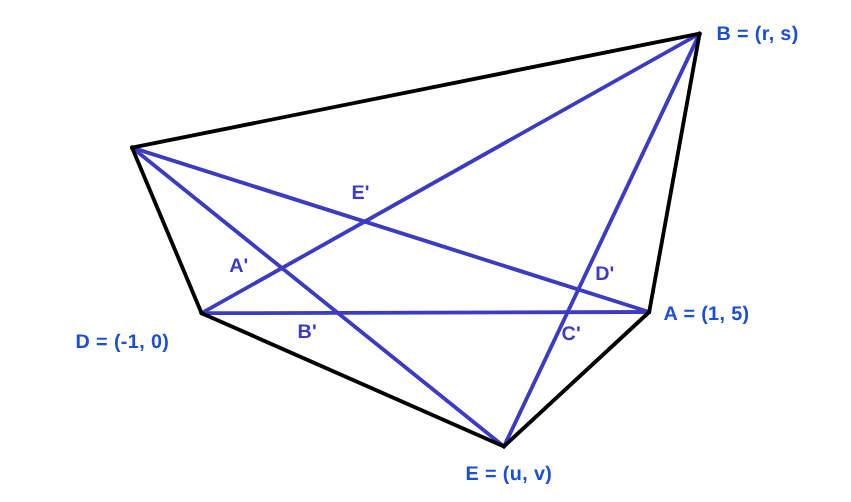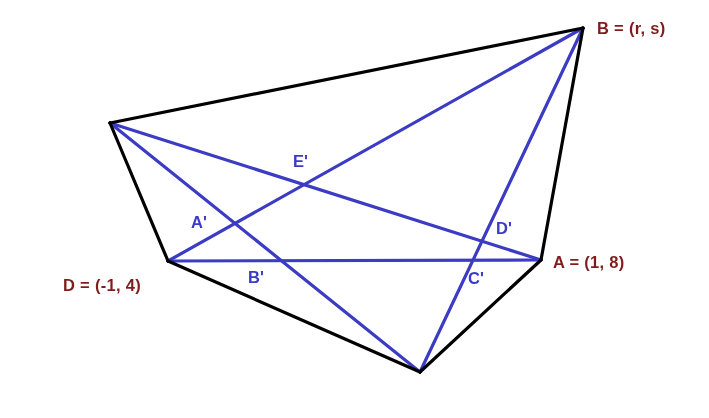--- a/index.html
+++ b/index.html
@@ -17,21 +17,21 @@
   }
   #geometry-svg {
     position: absolute;
     left: 0;
     top: 0;
     width: 709px;
     height: 418px;
   }
   .vertex-label {
     position: absolute;
-    color: #7f1d1d;
+    color: #1d4ed8;
     font-family: "Liberation Sans", sans-serif;
     font-weight: bold;
     font-size: 16.5px;
     white-space: nowrap;
     letter-spacing: 0.3px;
     line-height: 1;
   }
   .intersection-label {
     position: absolute;
     color: #3b3bc4;
@@ -53,23 +53,24 @@
       <line x1="168" y1="261" x2="541" y2="260" stroke="#3b3bc4" stroke-width="3.2" stroke-linecap="round"></line>
       <line x1="168" y1="261" x2="583" y2="28" stroke="#3b3bc4" stroke-width="3.2" stroke-linecap="round"></line>
       <line x1="583" y1="28" x2="420" y2="372" stroke="#3b3bc4" stroke-width="3.2" stroke-linecap="round"></line>
       <line x1="541" y1="260" x2="583" y2="28" stroke="#000000" stroke-width="3.2" stroke-linecap="round"></line>
       <line x1="583" y1="28" x2="110" y2="123" stroke="#000000" stroke-width="3.2" stroke-linecap="round"></line>
       <line x1="110" y1="123" x2="168" y2="261" stroke="#000000" stroke-width="3.2" stroke-linecap="round"></line>
       <line x1="168" y1="261" x2="420" y2="372" stroke="#000000" stroke-width="3.2" stroke-linecap="round"></line>
       <line x1="420" y1="372" x2="541" y2="260" stroke="#000000" stroke-width="3.2" stroke-linecap="round"></line>
     </svg>
 
-  <div class="vertex-label" style="left: 553px; top: 254px;">A = (1, 8)</div>
+  <div class="vertex-label" style="left: 553px; top: 254px;">A = (1, 5)</div>
   <div class="vertex-label" style="left: 597px; top: 20px;">B = (r, s)</div>
-  <div class="vertex-label" style="left: 63px; top: 277px;">D = (-1, 4)</div>
+  <div class="vertex-label" style="left: 63px; top: 277px;">D = (-1, 0)</div>
+  <div class="vertex-label" style="left: 388px; top: 387px;">E = (u, v)</div>
 
   <div class="intersection-label" style="left: 191px; top: 214px;">A'</div>
   <div class="intersection-label" style="left: 248px; top: 269px;">B'</div>
   <div class="intersection-label" style="left: 468px; top: 270px;">C'</div>
   <div class="intersection-label" style="left: 496px; top: 220px;">D'</div>
   <div class="intersection-label" style="left: 293px; top: 153px;">E'</div>
 
 </div>
 
 </body></html>

